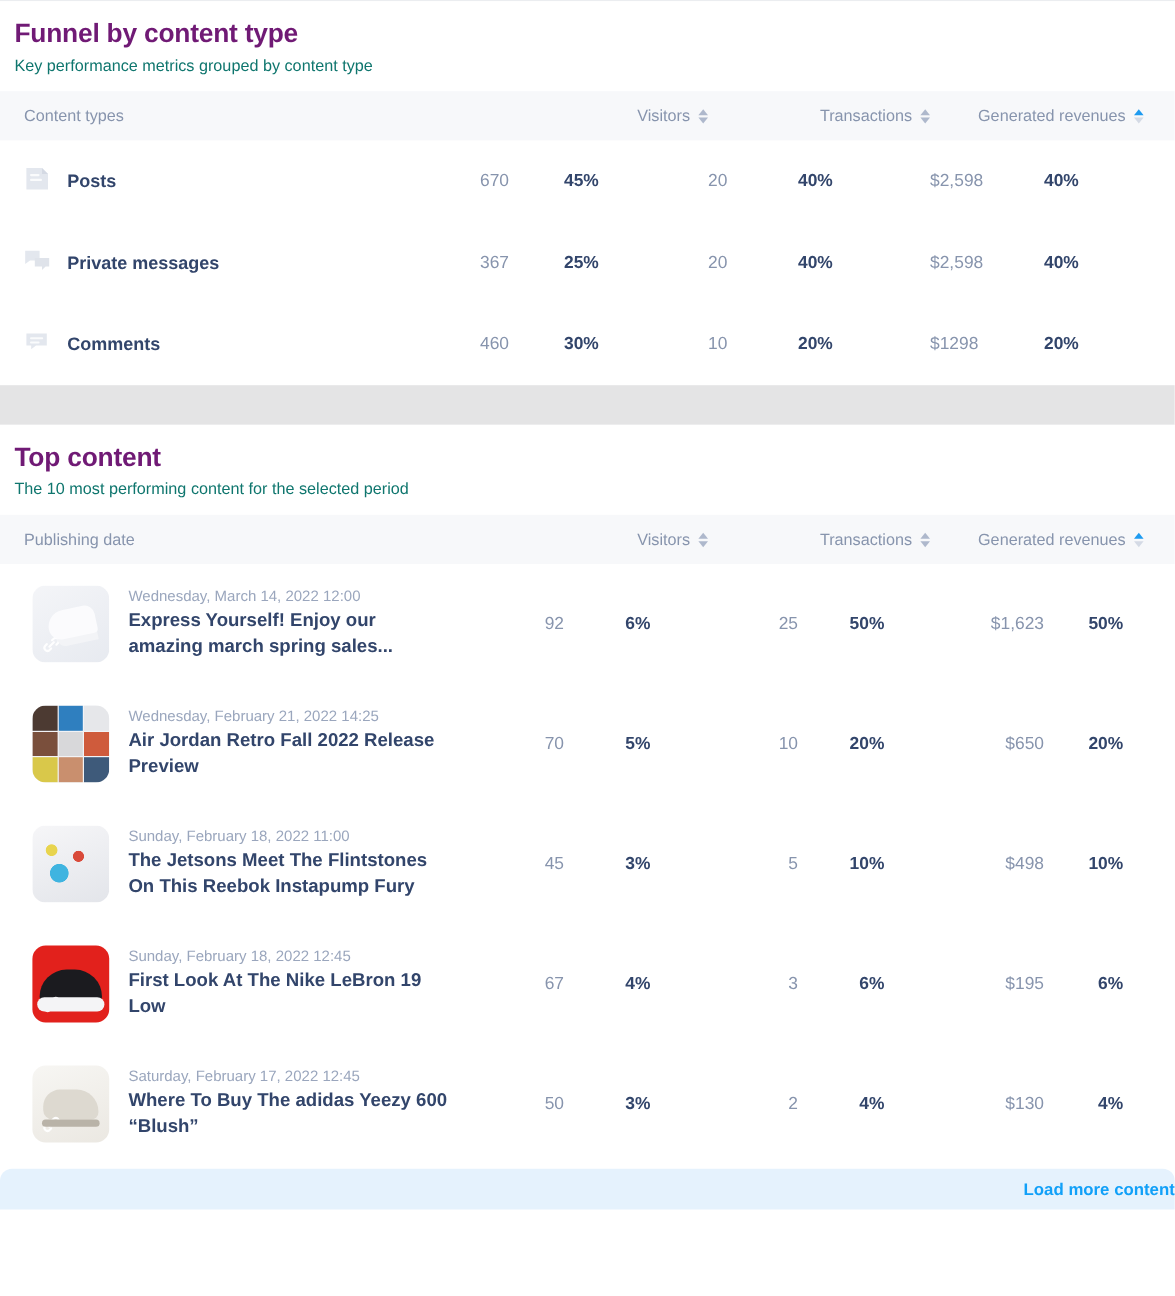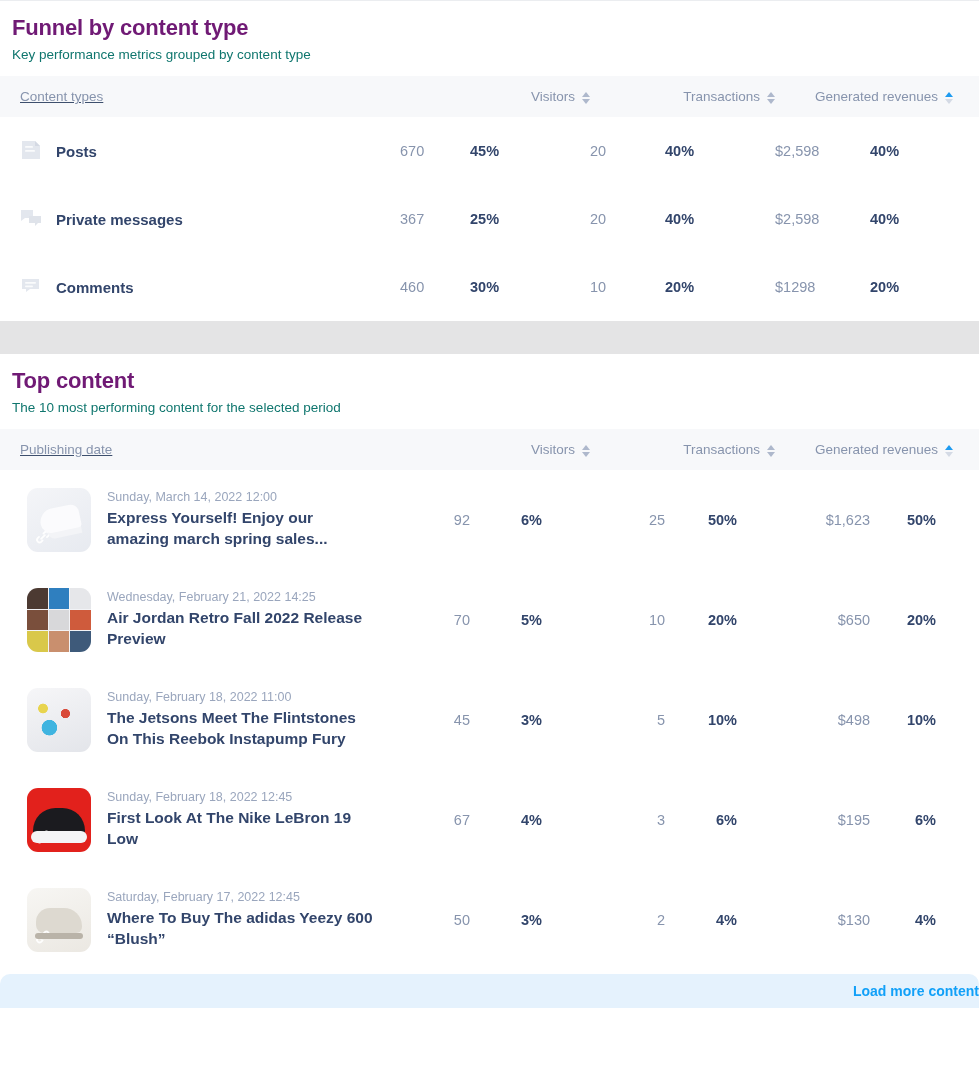--- a/index.html
+++ b/index.html
@@ -35,37 +35,36 @@
     margin: 0;
     font-weight: 400;
   }
   table {
     width: 100%;
     border-collapse: collapse;
     table-layout: fixed;
   }
   thead tr {
     background: #f7f8fa;
-    text-decoration: underline;
   }
   thead th {
     font-size: 13.5px;
     font-weight: 500;
     color: #8794ad;
     padding: 13px 0;
     text-align: right;
     white-space: nowrap;
   }
   th.first-col {
     text-align: left;
     padding-left: 20px;
   }
   .th-inner {
     display: inline-flex;
-    align-items: flex-end;
+    align-items: center;
     gap: 7px;
     justify-content: flex-end;
     margin-left: 40px;
   }
   .sort-ico {
     display: inline-flex;
     flex-direction: column;
     gap: 2px;
     line-height: 0;
   }
@@ -446,21 +445,21 @@
         <td class="name-cell">
           <div class="content-wrap">
             <div class="thumb tn-white">
               <svg class="link-badge" viewBox="0 0 24 24" fill="none" stroke="currentColor" stroke-width="2.4" stroke-linecap="round">
                 <path d="M9.5 14.5l5-5"></path>
                 <path d="M12.5 7.5l1.8-1.8a3.4 3.4 0 014.8 4.8L17.3 12.3"></path>
                 <path d="M11.5 16.5l-1.8 1.8a3.4 3.4 0 01-4.8-4.8L6.7 11.7"></path>
               </svg>
             </div>
             <div>
-              <div class="meta-date">Sunday, March 14, 2022 12:00</div>
+              <div class="meta-date">Wednesday, March 14, 2022 12:00</div>
               <div class="meta-title">Express Yourself! Enjoy our amazing march spring sales...</div>
             </div>
           </div>
         </td>
         <td><span class="num">92</span></td>
         <td style="padding-right:48px"><span class="pct">6%</span></td>
         <td><span class="num">25</span></td>
         <td style="padding-right:38px"><span class="pct">50%</span></td>
         <td><span class="num">$1,623</span></td>
         <td style="padding-right:43px"><span class="pct">50%</span></td>

